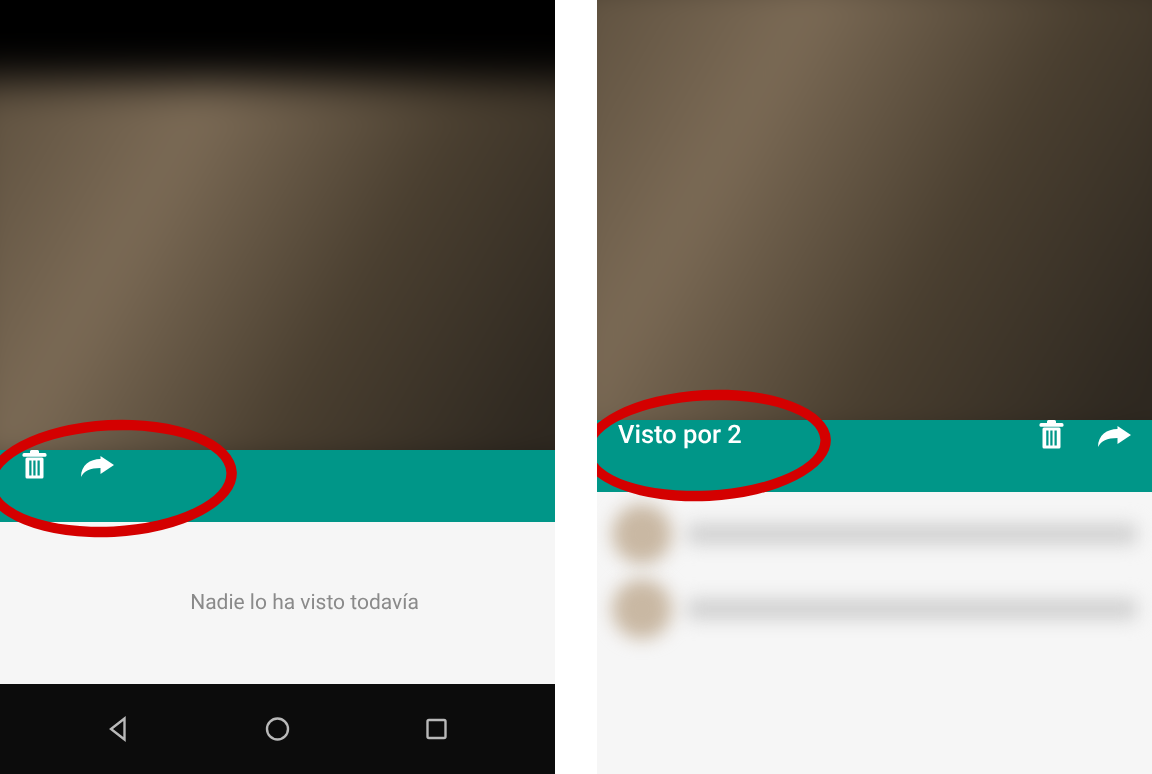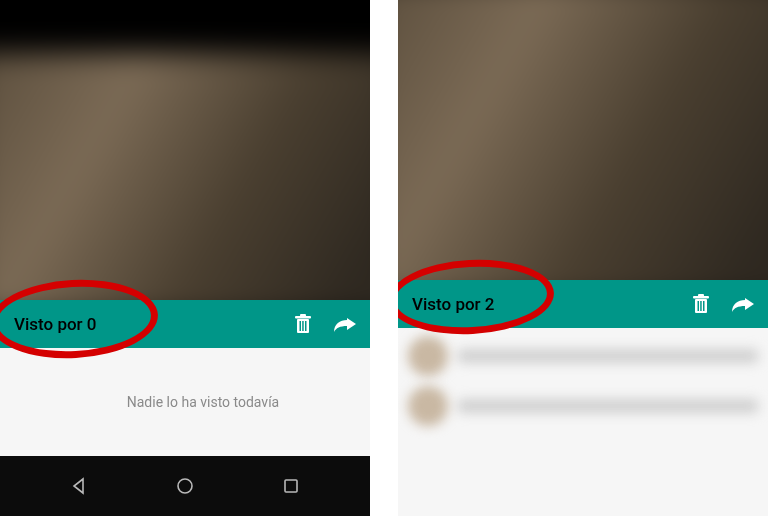--- a/index.html
+++ b/index.html
@@ -27,23 +27,23 @@
   .photo {
     width: 100%;
     background: linear-gradient(120deg, #5a4d3c, #7b6a55 30%, #4a3f30 60%, #2e2820 90%);
     filter: blur(12px);
     transform: scale(1.15);
     transform-origin: center;
   }
   .bar {
     background: #009688;
     display: flex;
-    align-items: center;
+    align-items: flex-start;
     padding: 0 14px;
-    color: #000000;
+    color: #ffffff;
     position: relative;
   }
   .bar .label {
     font-size: 17px;
     font-weight: 500;
     flex: 1;
     white-space: nowrap;
     position: relative;
     z-index: 2;
   }
@@ -120,21 +120,20 @@
   #p2 .navbar    { height: 0px; }
   #p2 .circle-mark { left: -10px; top: 260px; width: 166px; height: 74px; }
 </style>
 </head>
 <body>
 
 <div class="phone" id="p1">
   <div class="black-top"></div>
   <div class="photo"></div>
   <div class="bar">
-    <span class="label">Visto por 0</span>
     <div class="actions">
       <span class="icon">
         <svg width="18" height="20" viewBox="0 0 18 20" fill="#ffffff">
           <rect x="3" y="5" width="12" height="14" rx="1"></rect>
           <rect x="1" y="2" width="16" height="2.5" rx="1"></rect>
           <rect x="6" y="0" width="6" height="2.5" rx="1"></rect>
           <rect x="5.5" y="7" width="1.5" height="10" fill="#009688"></rect>
           <rect x="8.2" y="7" width="1.5" height="10" fill="#009688"></rect>
           <rect x="11" y="7" width="1.5" height="10" fill="#009688"></rect>
         </svg>

